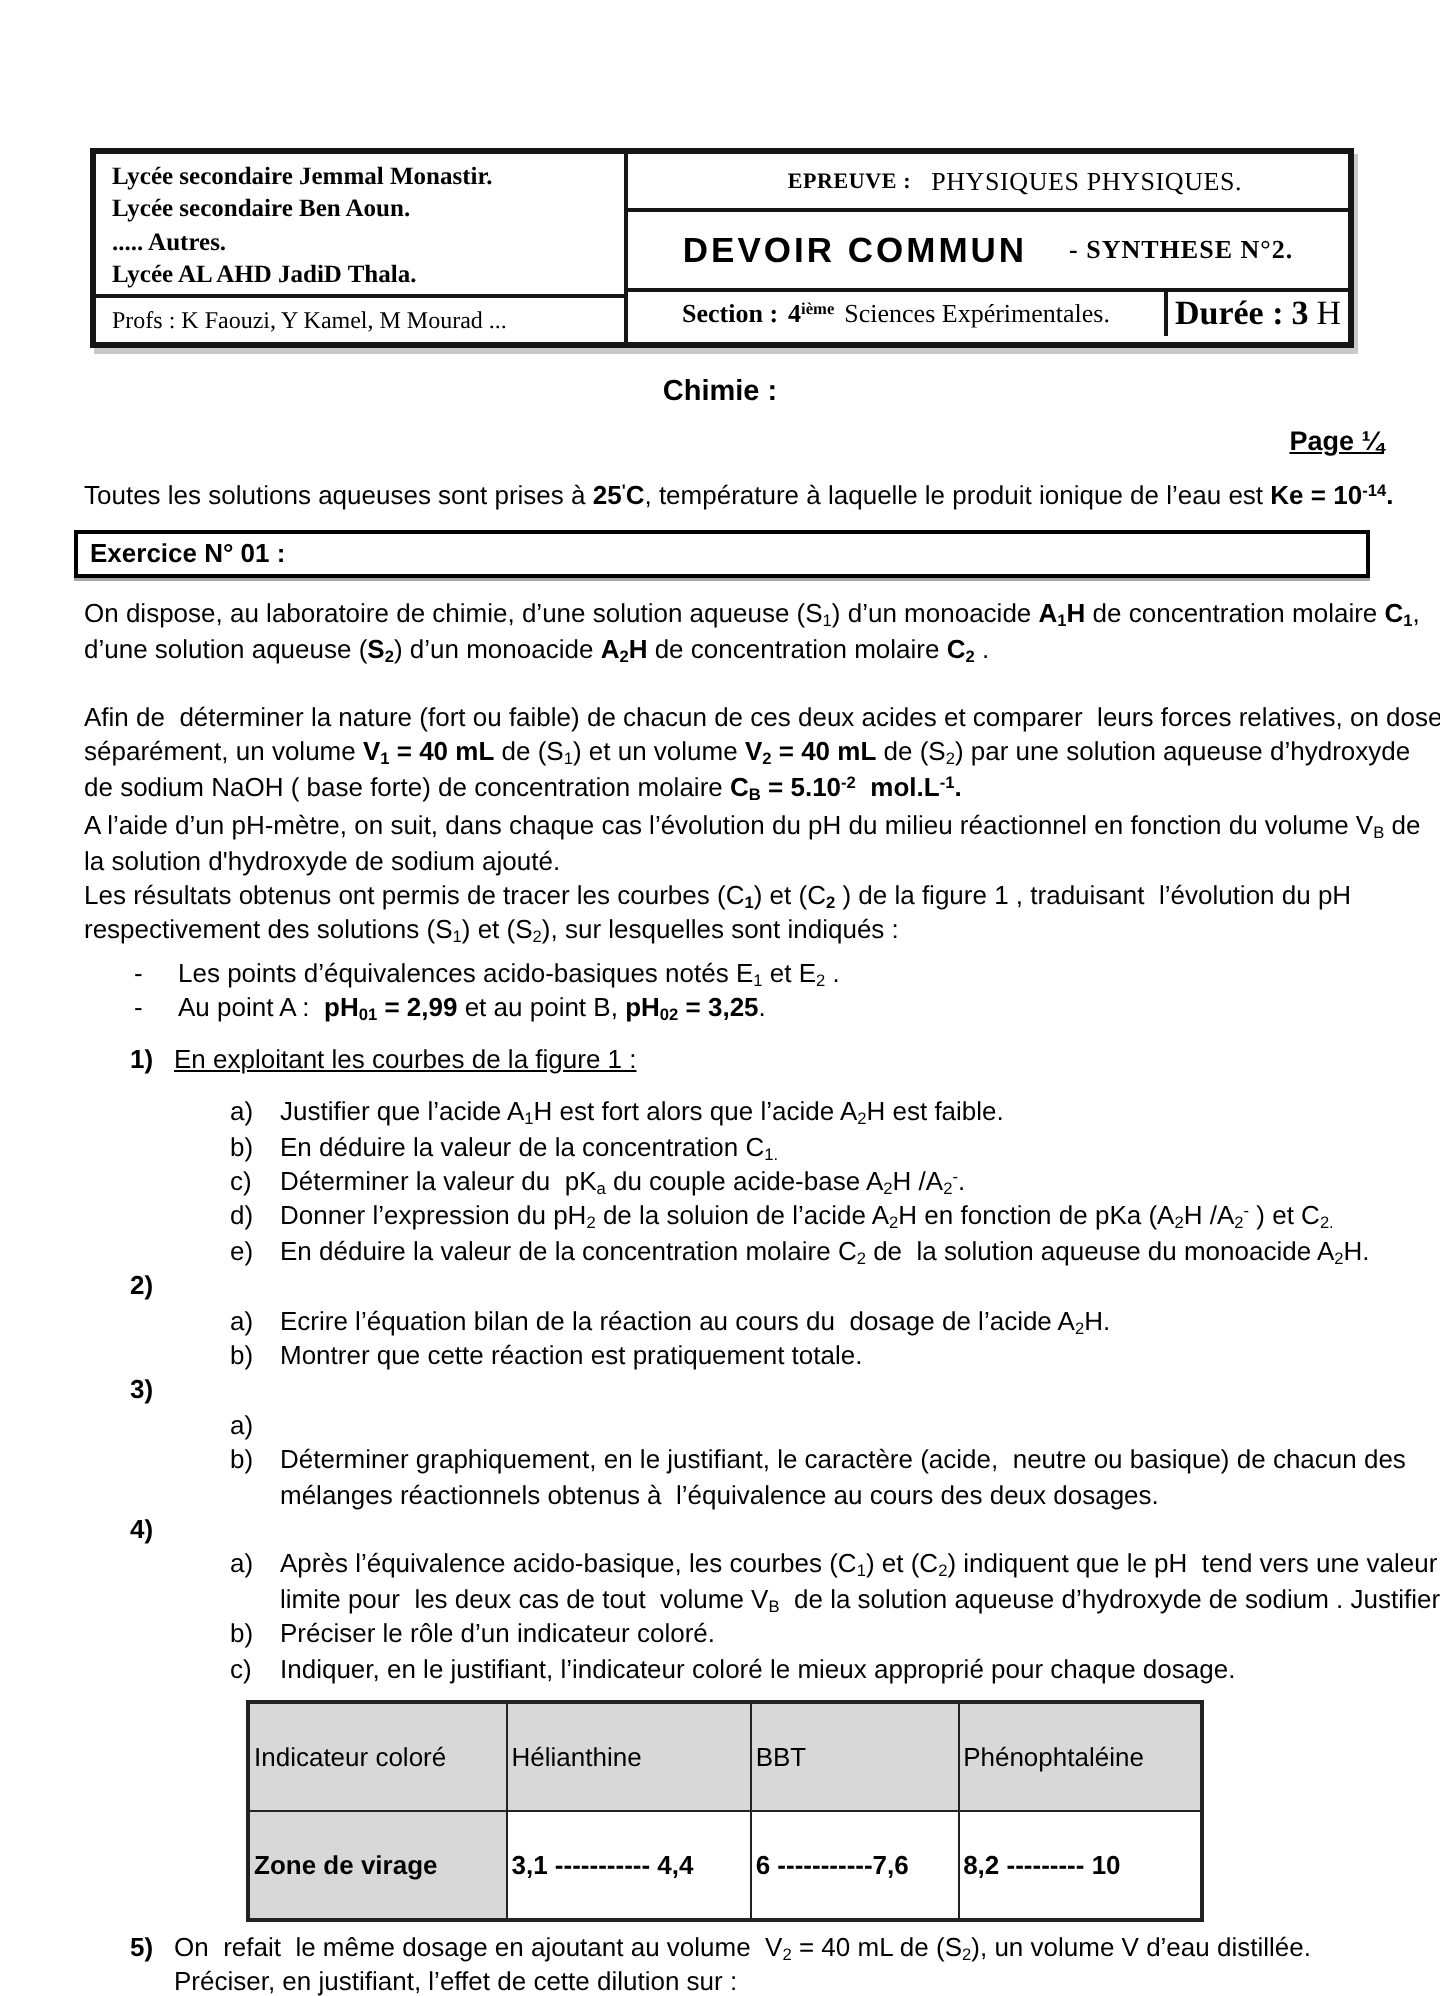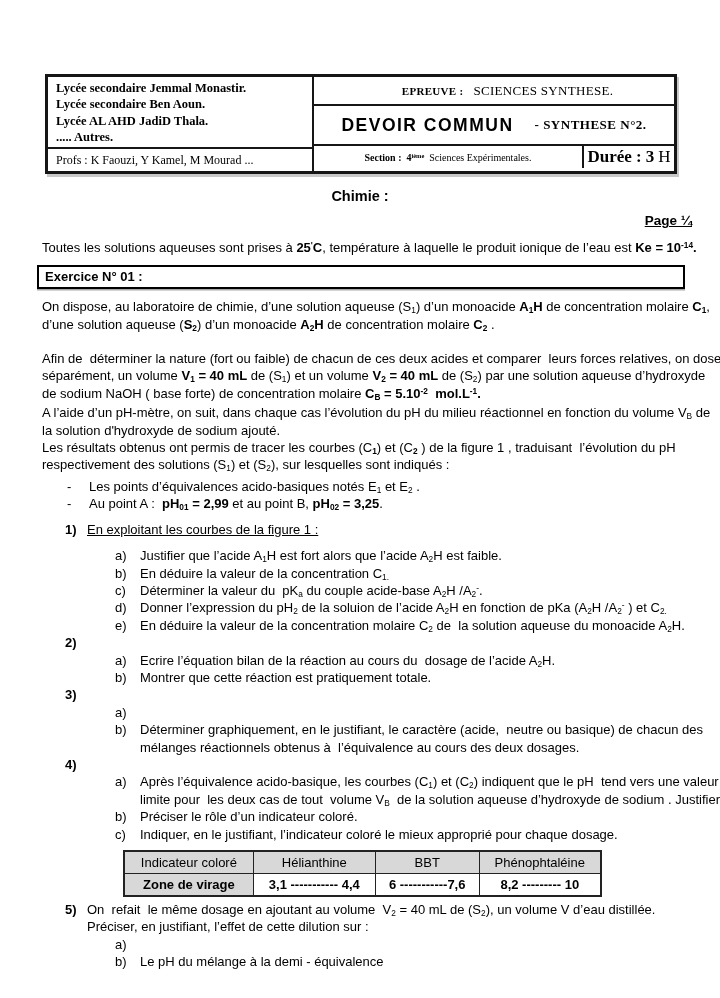--- a/index.html
+++ b/index.html
@@ -21,21 +21,21 @@
   .profs{height:22px;padding-left:8px;font-size:12px;display:flex;align-items:center;}
   .hb-right{flex:1;display:flex;flex-direction:column;font-family:"Liberation Serif","DejaVu Serif",serif;}
   .epreuve{height:27px;border-bottom:2.5px solid #161616;display:flex;align-items:center;justify-content:center;gap:10px;padding-left:27px;}
   .ep-label{font-weight:bold;font-size:11px;letter-spacing:0.3px;}
   .ep-value{font-size:13px;letter-spacing:0.3px;}
   .devoir-row{height:38px;border-bottom:2.5px solid #161616;display:flex;align-items:center;justify-content:center;gap:21px;}
   .devoir-main{font-family:"Liberation Sans","DejaVu Sans",sans-serif;font-weight:900;
                font-size:17.5px;letter-spacing:1.5px;}
   .devoir-suffix{font-weight:bold;font-size:13px;letter-spacing:0.5px;}
   .bottom-row{height:22px;display:flex;align-items:stretch;}
-  .section-cell{flex:1;display:flex;align-items:center;justify-content:center;gap:5px;font-size:10px;}
+  .section-cell{flex:1;display:flex;align-items:center;justify-content:center;gap:5px;font-size:13px;}
   .duree-cell{width:90px;flex:none;border-left:2.5px solid #161616;display:flex;align-items:center;
               justify-content:center;font-size:17px;gap:4px;}
 
   
   .content{position:absolute;left:42px;top:155px;width:650px;line-height:17.4px;}
   .t{white-space:nowrap;}
   .chimie{text-align:center;font-weight:bold;font-size:14.5px;line-height:18px;width:636px;}
   .page-num{text-align:right;font-weight:bold;font-size:13.5px;margin-top:7px;
             font-family:"Liberation Sans","DejaVu Sans",sans-serif;}
   .intro{margin-top:10px;}
@@ -51,43 +51,43 @@
   .q1{margin-top:8px;}
   .q-num{width:22px;flex:none;font-weight:bold;}
   .items{padding-left:73px;}
   .q1-items{margin-top:9px;}
   .item{display:flex;}
   .item .lbl{width:25px;flex:none;}
 
   
   .ind-table{margin-top:7px;margin-left:81px;border-collapse:collapse;width:479px;
              font-size:13px;border:2px solid #222;}
-  .ind-table td{border:1.4px solid #222;height:21px;text-align:center;padding:0 2px;}
+  .ind-table td{border:1.4px solid #222;height:21px;text-align:left;padding:16px 2px;}
   .ind-table td.shade{background:#d8d8d8;}
   .q5{margin-top:4px;}
 </style>
 </head>
 <body>
 
 <div class="page">
 
   <div class="header-box">
     <div class="hb-left">
       <div class="schools">
         <div>Lycée secondaire Jemmal Monastir.</div>
         <div>Lycée secondaire Ben Aoun.</div>
+        <div>..... Autres.</div>
         <div>Lycée AL AHD JadiD Thala.</div>
-        <div>..... Autres.</div>
       </div>
       <div class="profs">Profs : K Faouzi, Y Kamel, M Mourad ...</div>
     </div>
     <div class="hb-right">
       <div class="epreuve">
         <span class="ep-label">EPREUVE :</span>
-        <span class="ep-value">SCIENCES SYNTHESE.</span>
+        <span class="ep-value">PHYSIQUES PHYSIQUES.</span>
       </div>
       <div class="devoir-row">
         <span class="devoir-main">DEVOIR  COMMUN</span>
         <span class="devoir-suffix">-  SYNTHESE  N°2.</span>
       </div>
       <div class="bottom-row">
         <div class="section-cell">
           <span class="b">Section :</span>
           <span><span class="b">4</span><sup class="b">ième</sup></span>
           <span>Sciences Expérimentales.</span>

